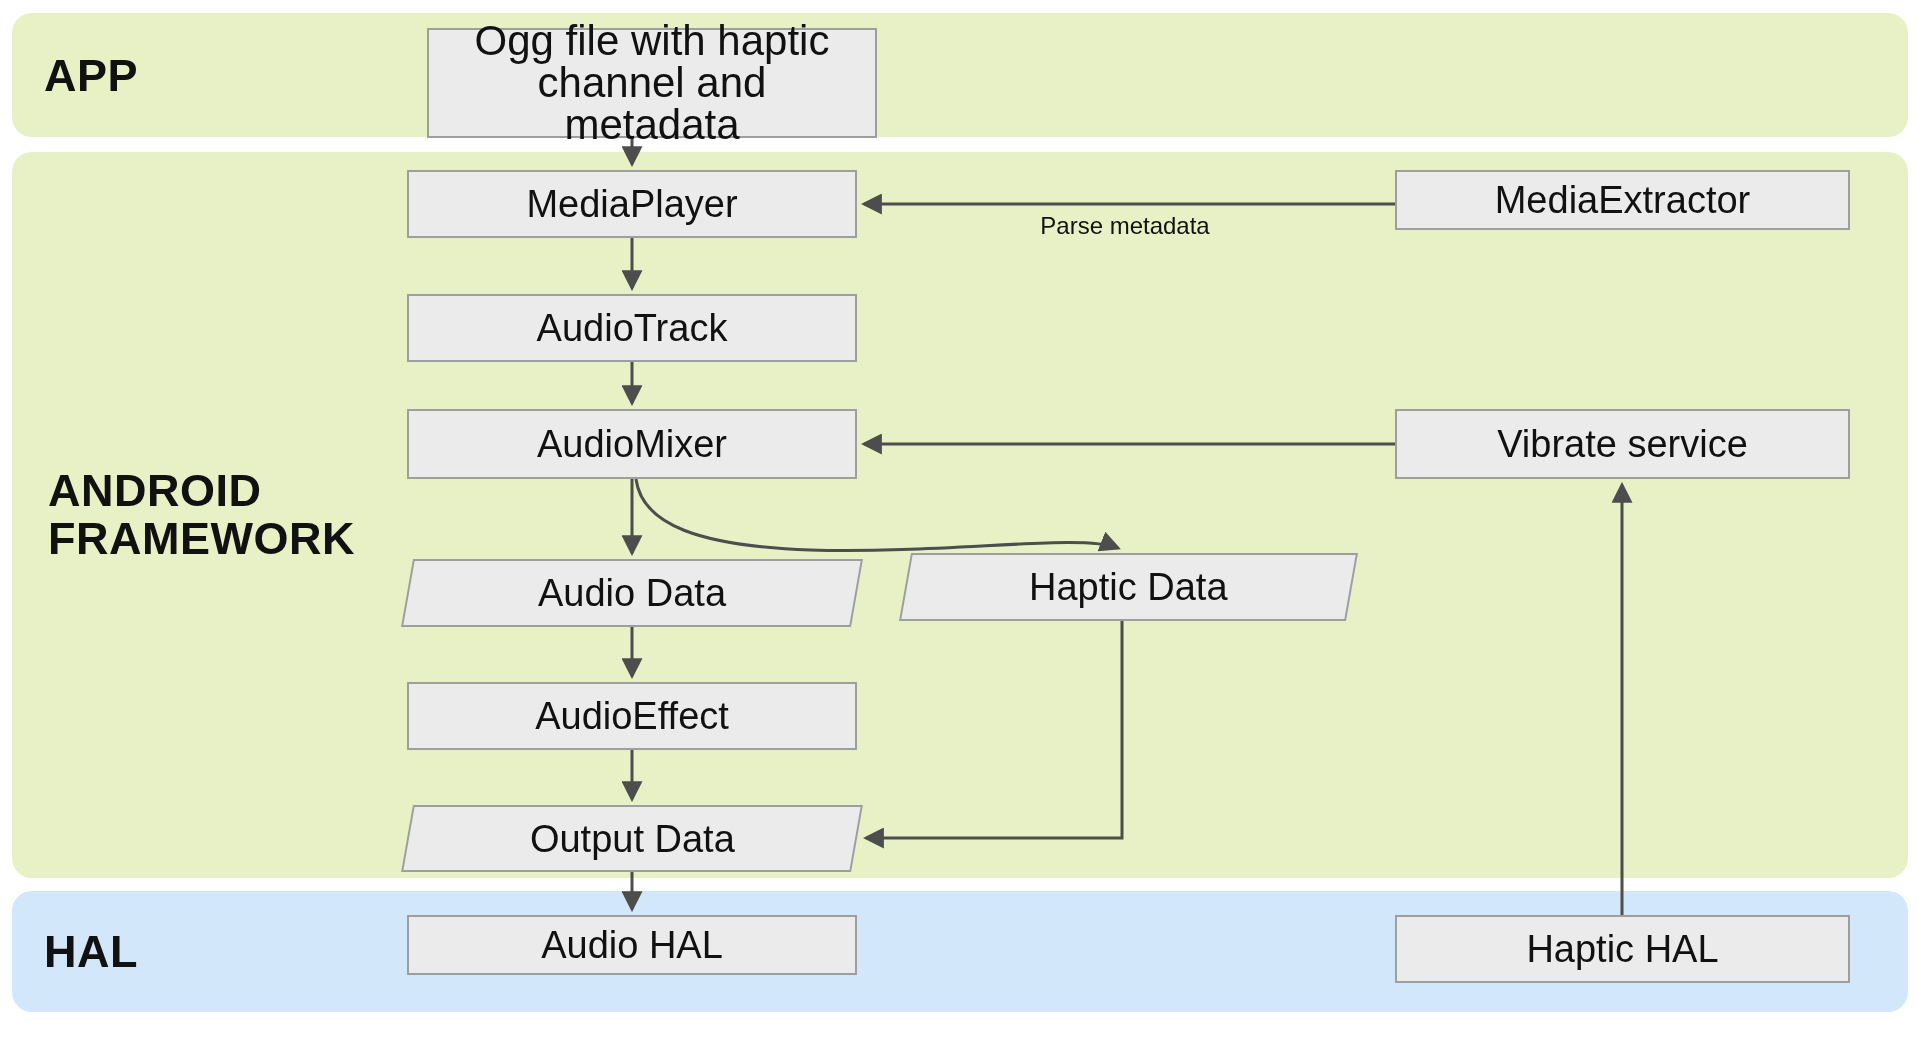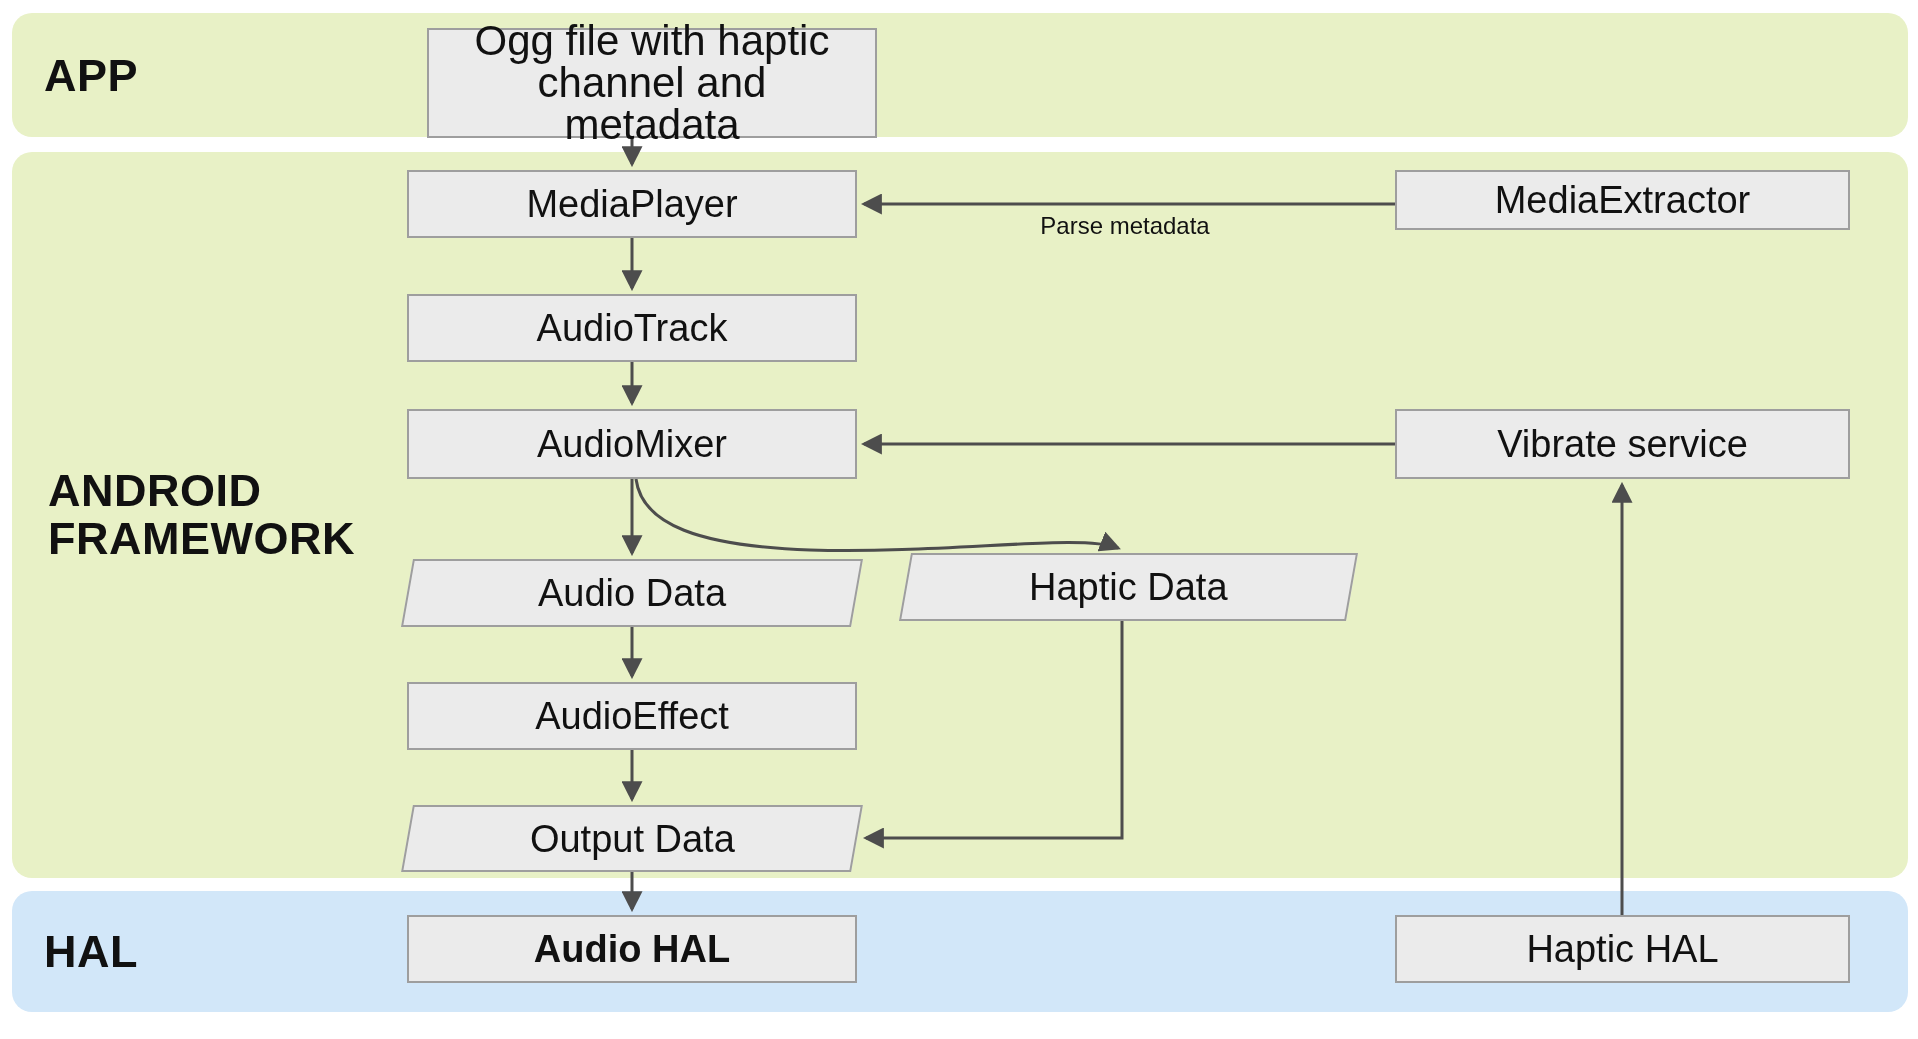--- a/index.html
+++ b/index.html
@@ -67,21 +67,21 @@
   .col-right { left: 1395px; width: 455px; }
 
   #n-ogg            { top: 28px;  height: 110px; font-size: 42px; line-height: 42px; margin-left: 20px; }
   #n-ogg .lbl       { width: 370px; }
   #n-media-player   { top: 170px; height: 68px; }
   #n-audio-track    { top: 294px; height: 68px; }
   #n-audio-mixer    { top: 409px; height: 70px; }
   #n-audio-data     { top: 559px; height: 68px; }
   #n-audio-effect   { top: 682px; height: 68px; align-items: center; }
   #n-output-data    { top: 805px; height: 67px; }
-  #n-audio-hal      { top: 915px; height: 68px; font-weight: bold; }
+  #n-audio-hal      { top: 915px; height: 60px; }
   #n-media-extractor { top: 170px; height: 60px; }
   #n-vibrate-service { top: 409px; height: 70px; }
   #n-haptic-hal      { top: 915px; height: 68px; }
   #n-haptic-data     { left: 905px; width: 447px; top: 553px; height: 68px; }
 
   
   #parse-metadata-label {
     position: absolute;
     left: 955px; top: 212px; width: 340px;
     text-align: center;

